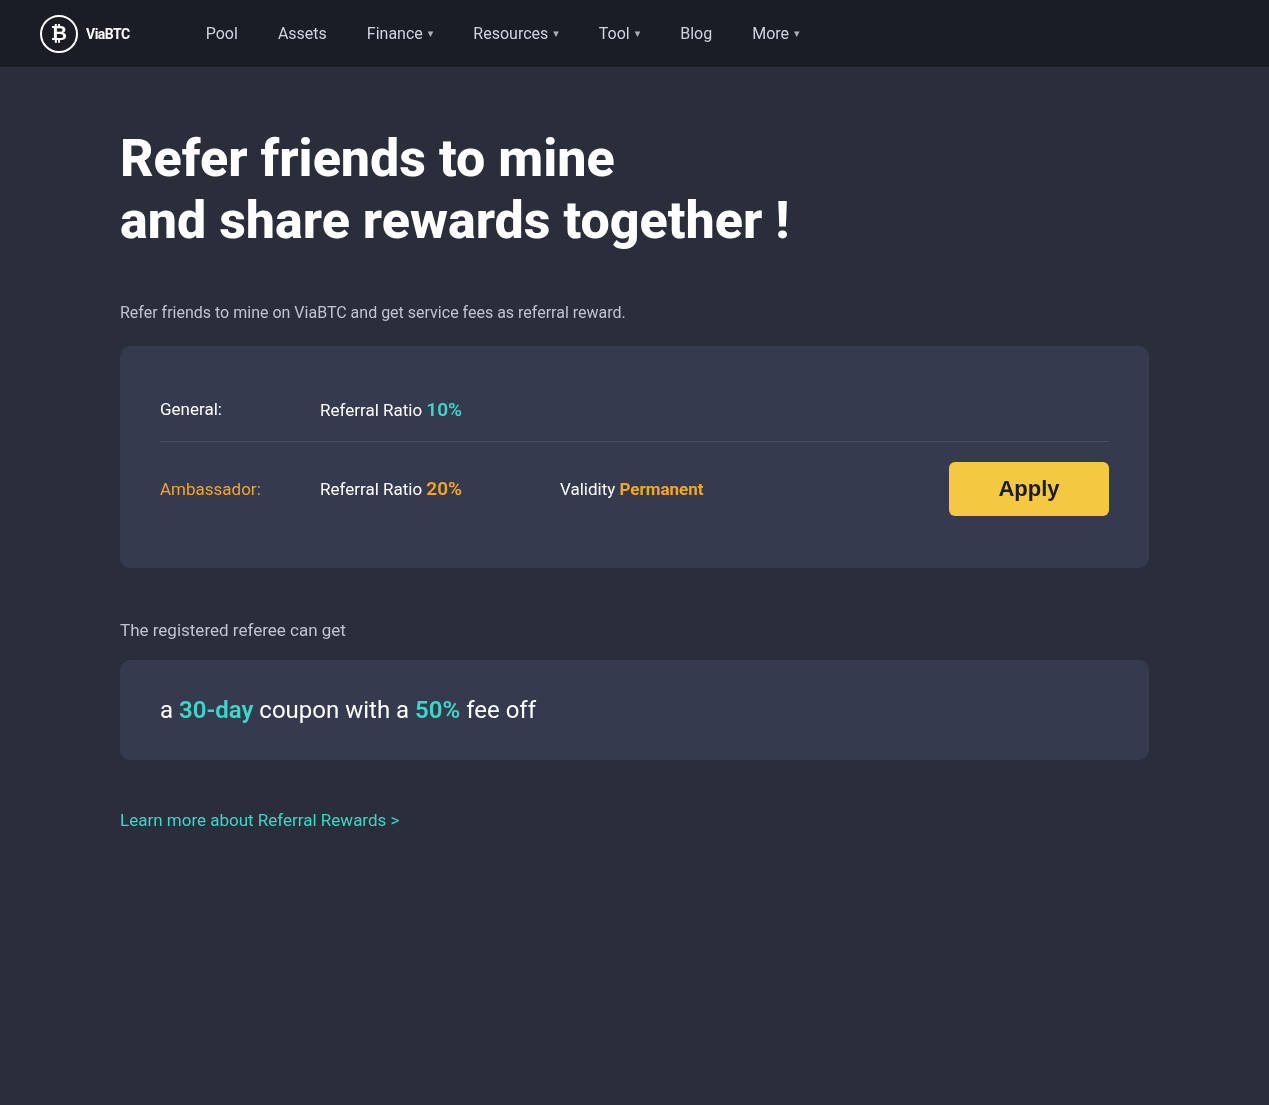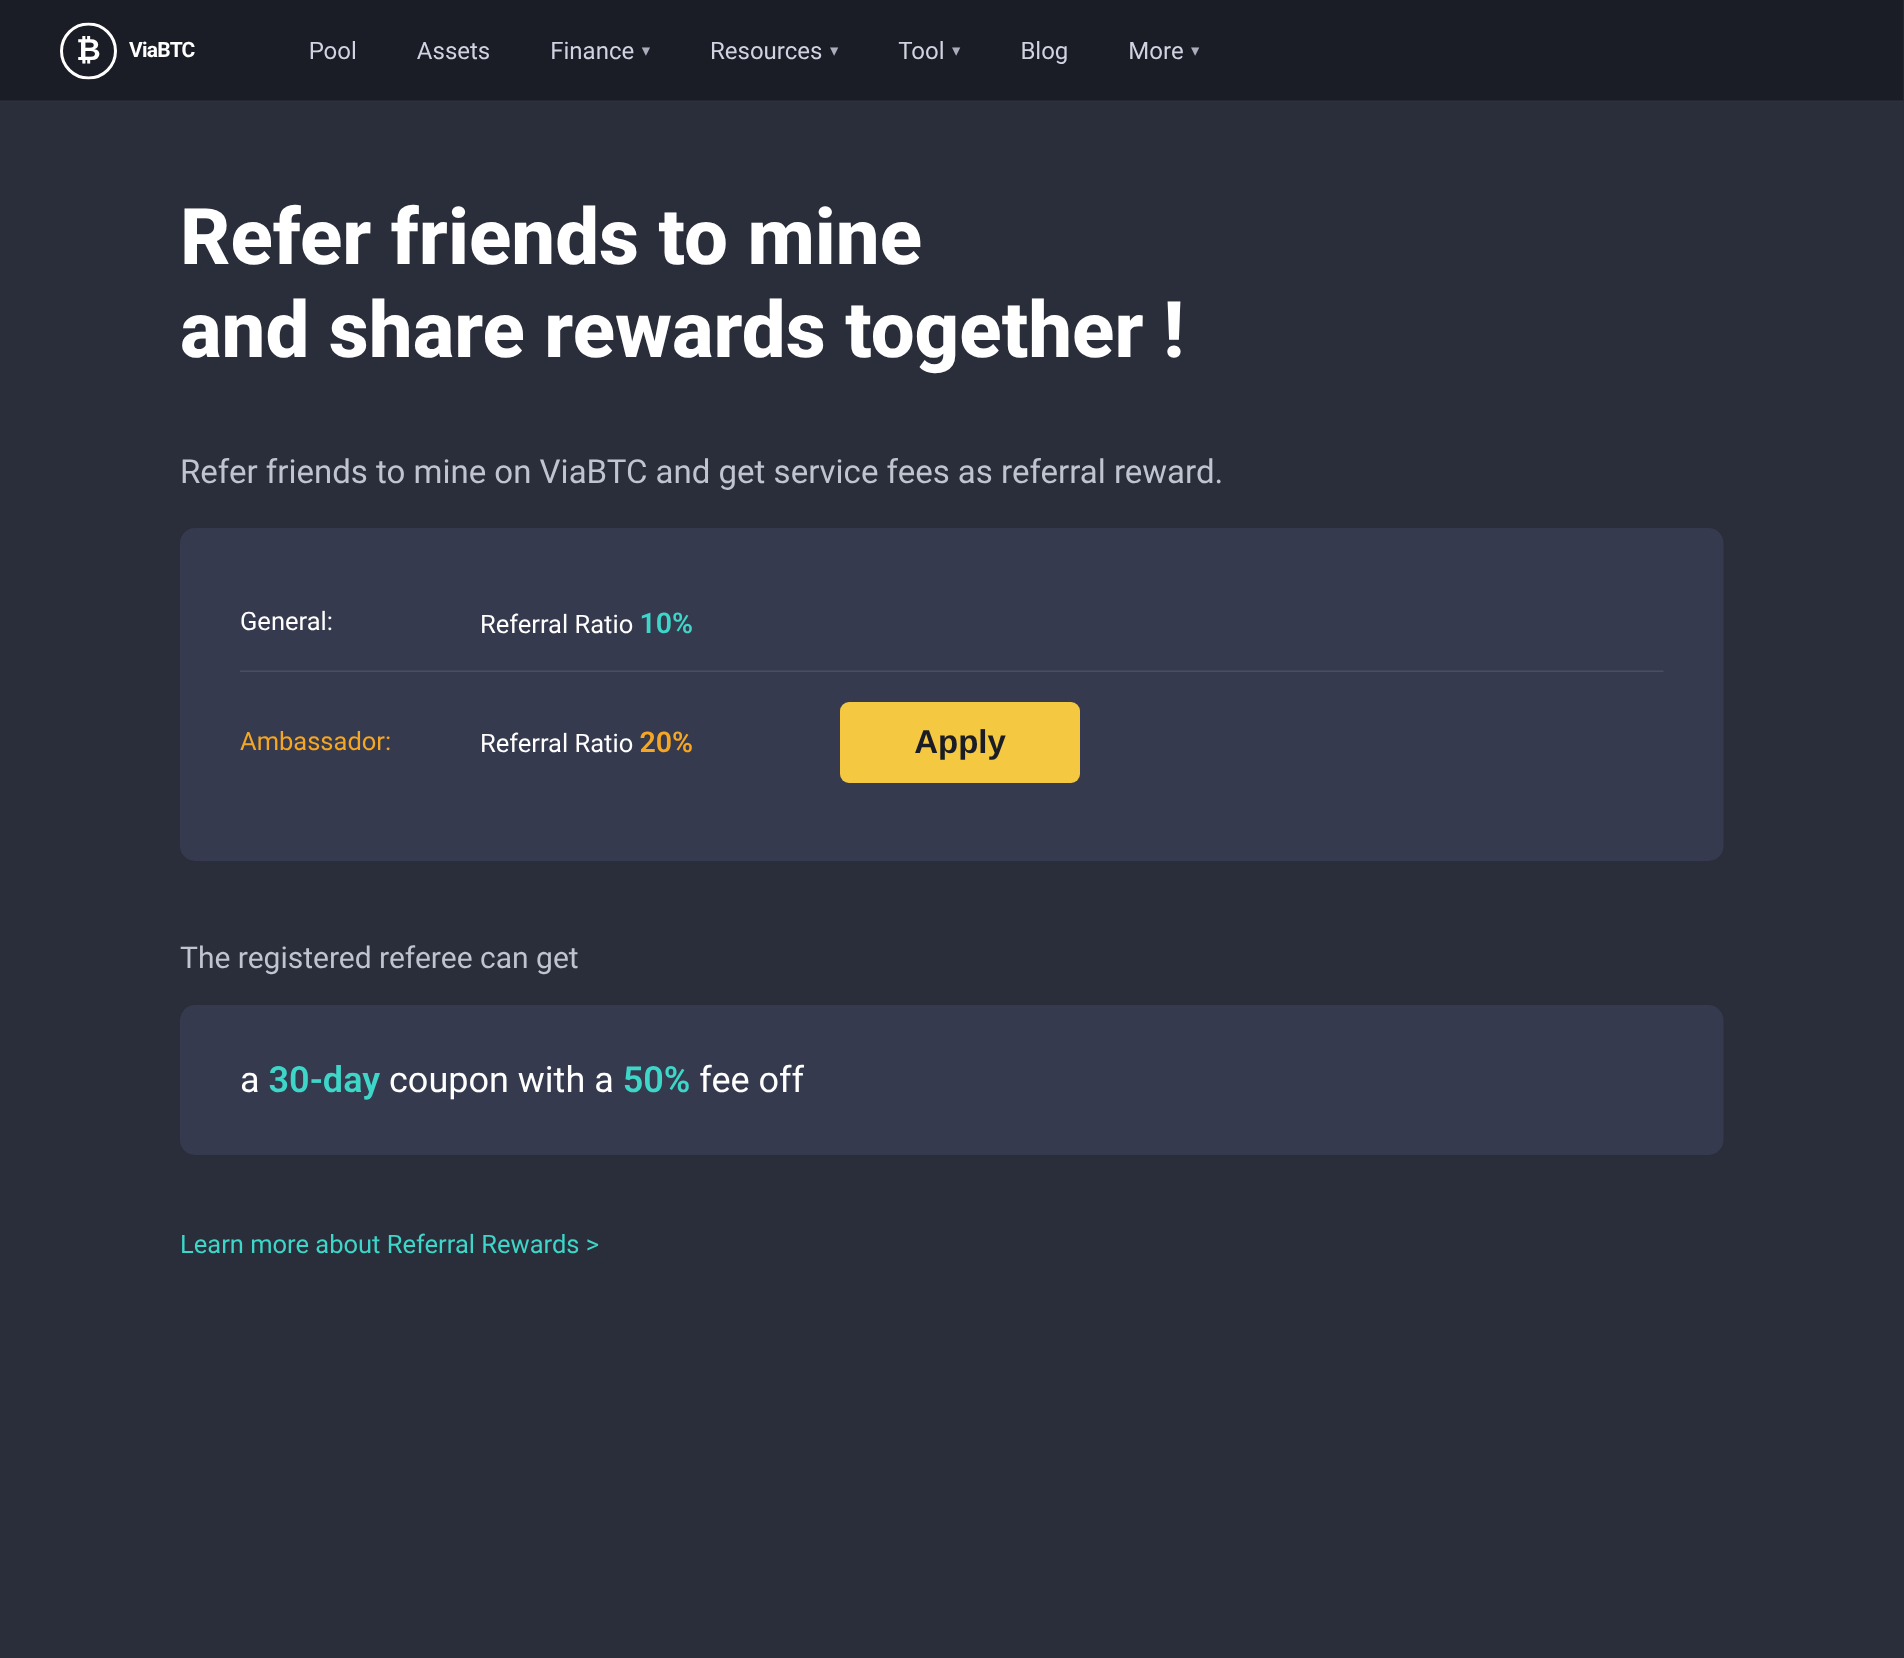--- a/index.html
+++ b/index.html
@@ -78,21 +78,21 @@
     .hero-title {
       font-size: 52px;
       font-weight: 800;
       line-height: 1.2;
       color: #ffffff;
       margin-bottom: 50px;
       max-width: 700px;
     }
 
     .subtitle {
-      font-size: 22px;
+      font-size: 16px;
       color: #c0c3d0;
       margin-bottom: 24px;
     }
 
     
     .referral-card {
       background-color: #363a4e;
       border-radius: 10px;
       padding: 36px 40px;
       margin-bottom: 52px;
@@ -163,21 +163,21 @@
       padding: 14px 40px;
       font-size: 22px;
       font-weight: 700;
       cursor: pointer;
       min-width: 160px;
       text-align: center;
     }
 
     
     .section-title {
-      font-size: 20px;
+      font-size: 17px;
       color: #c0c3d0;
       margin-bottom: 20px;
     }
 
     .coupon-card {
       background-color: #363a4e;
       border-radius: 10px;
       padding: 36px 40px;
       margin-bottom: 50px;
     }
@@ -263,20 +263,23 @@
       </span>
     </div>
 
     <hr class="referral-divider">
 
     <div class="referral-row">
       <span class="referral-label ambassador">Ambassador:</span>
       <span class="referral-ratio-text">
         <span>Referral Ratio </span><span class="ratio-highlight-gold">20%</span>
       </span>
+      <span class="validity-text">
+        <span>Validity </span><span class="validity-highlight-gold">Permanent</span>
+      </span>
       <button class="apply-button">Apply</button>
     </div>
 
   </div>
 
   
   <p class="section-title">The registered referee can get</p>
 
   <div class="coupon-card">
     <p class="coupon-text">

